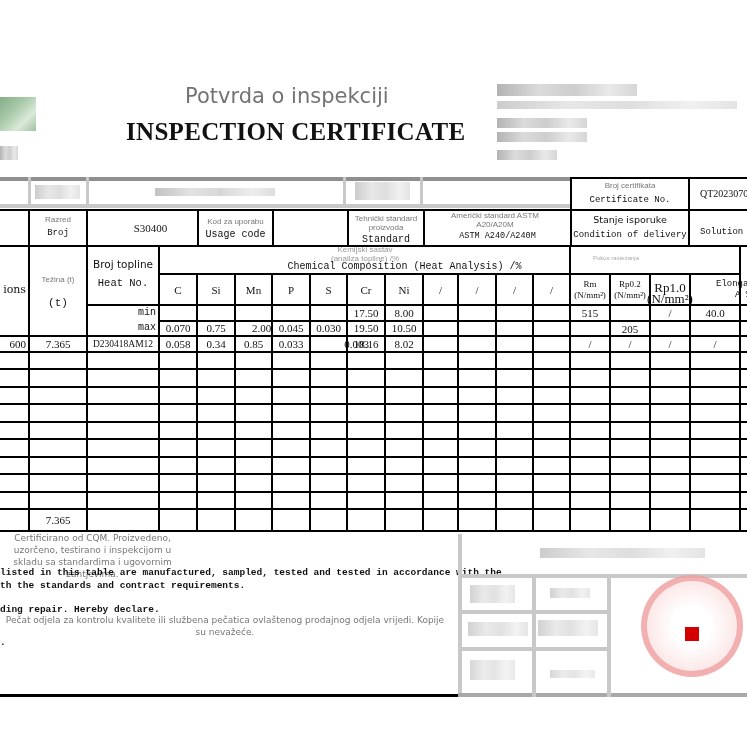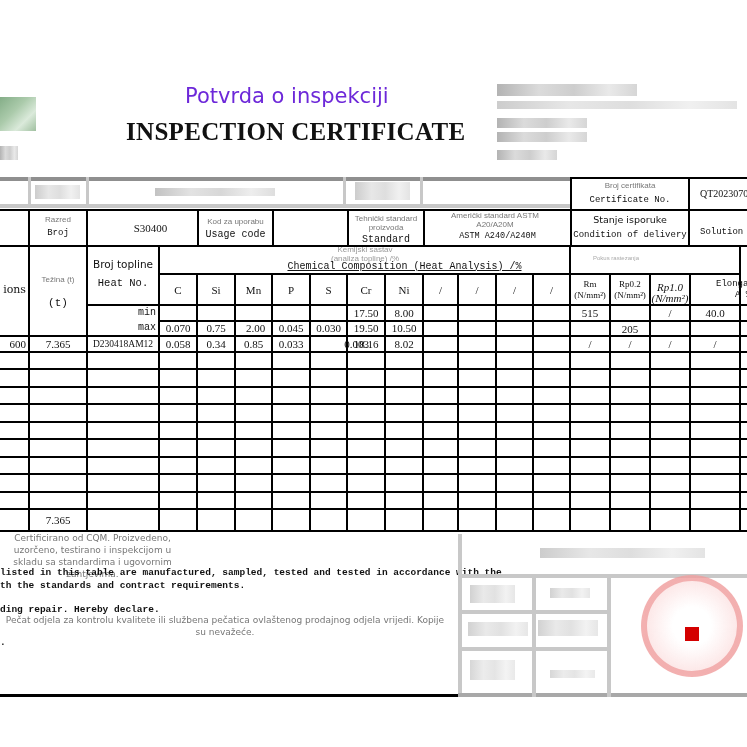--- a/index.html
+++ b/index.html
@@ -1,18 +1,18 @@
 <!DOCTYPE html>
 <html><head>
 <meta charset="utf-8">
 <style>
   html, body { margin:0; padding:0; background:#ffffff; }
   body { width:747px; height:747px; position:relative; overflow:hidden; font-family:"DejaVu Serif", serif; color:#111; }
   .abs { position:absolute; }
-  .title-bs { left:185px; top:84px; font-family:"DejaVu Sans", sans-serif; font-size:21px; color:#6d28d9; }
+  .title-bs { left:185px; top:84px; font-family:"DejaVu Sans", sans-serif; font-size:21px; color:#737373; }
   .title-en { left:126px; top:118px; font-family:"Liberation Serif", serif; font-weight:bold; font-size:25px; letter-spacing:0.3px; color:#111; }
   .blur { position:absolute; background:linear-gradient(90deg,#9a9a9a,#cfcfcf 30%,#bdbdbd 55%,#e2e2e2 80%,#c8c8c8); opacity:.75; }
   .logo { position:absolute; left:0; top:97px; width:36px; height:34px; background:linear-gradient(135deg,#6e9f72,#9cc19c 40%,#d4e6d4 70%,#8fb58f); opacity:.85; }
   .hline { position:absolute; height:2px; background:#000; }
   .vline { position:absolute; width:2px; background:#000; }
   .gline { position:absolute; background:#c8c8c8; }
   .cell { position:absolute; display:flex; align-items:center; justify-content:center; text-align:center; font-size:11px; line-height:12px; font-family:"DejaVu Serif", serif; }
   .small-sans { font-family:Liberation Sans, sans-serif; font-size:8px; color:#777; line-height:9px; }
   .mono { font-family:"Liberation Mono", monospace; font-size:10px; }
   .num { font-family:"Liberation Serif", serif; font-size:11px; }
@@ -106,58 +106,58 @@
 <div class="cell small-sans" style="left:30px;top:272px;width:56px;height:14px;">Težina (t)</div>
 <div class="cell mono" style="left:30px;top:296px;width:56px;height:14px;font-size:11px;">(t)</div>
 <div class="cell" style="left:88px;top:257px;width:70px;height:14px;font-family:'DejaVu Sans',sans-serif;font-size:10.5px;">Broj topline</div>
 <div class="cell mono" style="left:88px;top:276px;width:70px;height:14px;font-size:10.5px;">Heat No.</div>
 <div class="cell small-sans" style="left:300px;top:244px;width:130px;height:20px;color:#999;">
   <div>
       <div>Kemijski sastav</div>
       <div>(analiza topline) /%</div>
     </div>
 </div>
-<div class="cell mono" style="left:160px;top:260px;width:489px;height:13px;font-size:10px;text-decoration:underline;">Chemical Composition (Heat Analysis) /%</div>
+<div class="cell mono" style="left:160px;top:260px;width:489px;height:13px;font-size:10px;">Chemical Composition (Heat Analysis) /%</div>
 <div class="cell small-sans" style="left:571px;top:250px;width:90px;height:16px;font-size:6px;color:#aaa;">Pokus rastezanja</div>
 
 <div>
   <div class="cell num" style="left:160px;top:275px;width:36px;height:29px;">C</div>
   <div class="cell num" style="left:198px;top:275px;width:36px;height:29px;">Si</div>
   <div class="cell num" style="left:236px;top:275px;width:35px;height:29px;">Mn</div>
   <div class="cell num" style="left:273px;top:275px;width:36px;height:29px;">P</div>
   <div class="cell num" style="left:311px;top:275px;width:35px;height:29px;">S</div>
   <div class="cell num" style="left:348px;top:275px;width:36px;height:29px;">Cr</div>
   <div class="cell num" style="left:386px;top:275px;width:36px;height:29px;">Ni</div>
   <div class="cell num" style="left:424px;top:275px;width:33px;height:29px;">/</div>
   <div class="cell num" style="left:459px;top:275px;width:36px;height:29px;">/</div>
   <div class="cell num" style="left:497px;top:275px;width:35px;height:29px;">/</div>
   <div class="cell num" style="left:534px;top:275px;width:35px;height:29px;">/</div>
 </div>
 <div>
   <div class="cell num" style="left:571px;top:275px;width:38px;height:29px;font-size:9px;line-height:11px;">Rm (N/mm²)</div>
   <div class="cell num" style="left:611px;top:275px;width:38px;height:29px;font-size:9px;line-height:11px;text-align:center;">Rp0.2 (N/mm²)</div>
-  <div class="cell num" style="left:651px;top:275px;width:38px;height:35px;font-size:11px;line-height:11px;font-style:italic;">Rp1.0 (N/mm²)</div>
+  <div class="cell num" style="left:651px;top:275px;width:38px;height:35px;font-size:13px;line-height:11px;">Rp1.0 (N/mm²)</div>
   <div class="cell mono" style="left:691px;top:275px;width:48px;height:29px;font-size:9px;line-height:11px;margin-left:28px;">Elongation A %</div>
 </div>
 
 <div class="cell mono" style="left:88px;top:306px;width:68px;height:14px;justify-content:flex-end;text-align:center;">min</div>
 <div class="cell mono" style="left:88px;top:321px;width:68px;height:14px;justify-content:flex-end;">max</div>
 
 <div>
   <div class="cell num" style="left:348px;top:306px;width:36px;height:14px;">17.50</div>
   <div class="cell num" style="left:386px;top:306px;width:36px;height:14px;">8.00</div>
   <div class="cell num" style="left:571px;top:306px;width:38px;height:14px;">515</div>
   <div class="cell num" style="left:611px;top:306px;width:38px;height:14px;margin-top:16px;">205</div>
   <div class="cell num" style="left:651px;top:306px;width:38px;height:14px;">/</div>
   <div class="cell num" style="left:691px;top:306px;width:48px;height:14px;">40.0</div>
 </div>
 <div>
   <div class="cell num" style="left:160px;top:321px;width:36px;height:14px;">0.070</div>
   <div class="cell num" style="left:198px;top:321px;width:36px;height:14px;">0.75</div>
-  <div class="cell num" style="left:238px;top:321px;width:35px;height:14px;">2.00</div>
+  <div class="cell num" style="left:244px;top:321px;width:35px;height:14px;">2.00</div>
   <div class="cell num" style="left:273px;top:321px;width:36px;height:14px;">0.045</div>
   <div class="cell num" style="left:311px;top:321px;width:35px;height:14px;">0.030</div>
   <div class="cell num" style="left:348px;top:321px;width:36px;height:14px;">19.50</div>
   <div class="cell num" style="left:386px;top:321px;width:36px;height:14px;">10.50</div>
 </div>
 
 <div>
   <div class="cell num" style="left:0;top:337px;width:26px;height:14px;justify-content:flex-end;">600</div>
   <div class="cell num" style="left:30px;top:337px;width:56px;height:14px;">7.365</div>
   <div class="cell num" style="left:88px;top:337px;width:70px;height:14px;font-size:9.5px;">D230418AM12</div>

